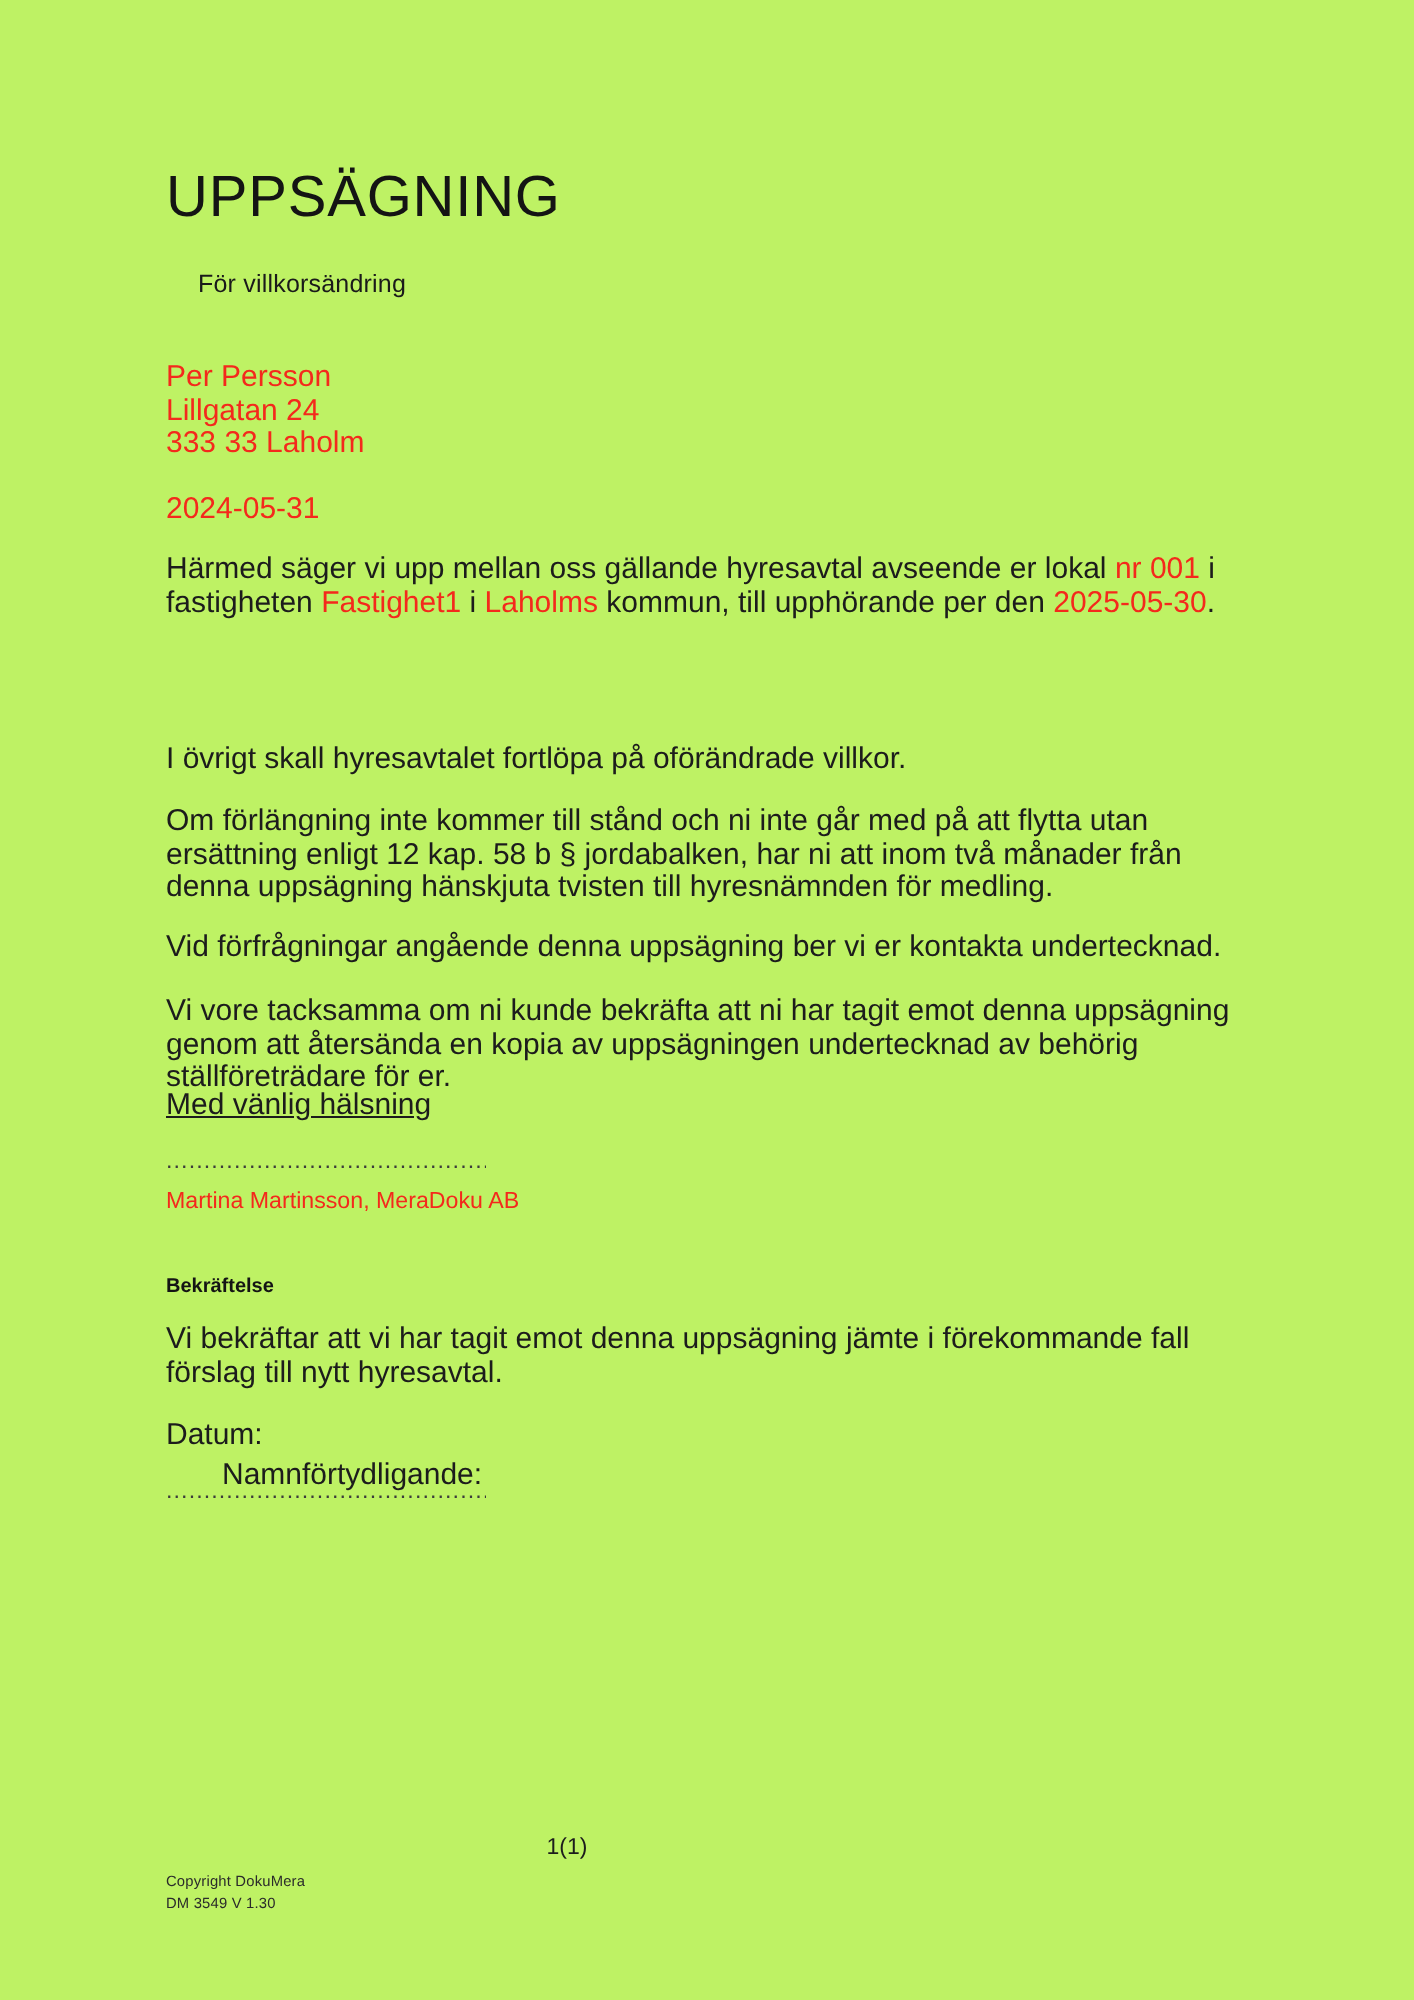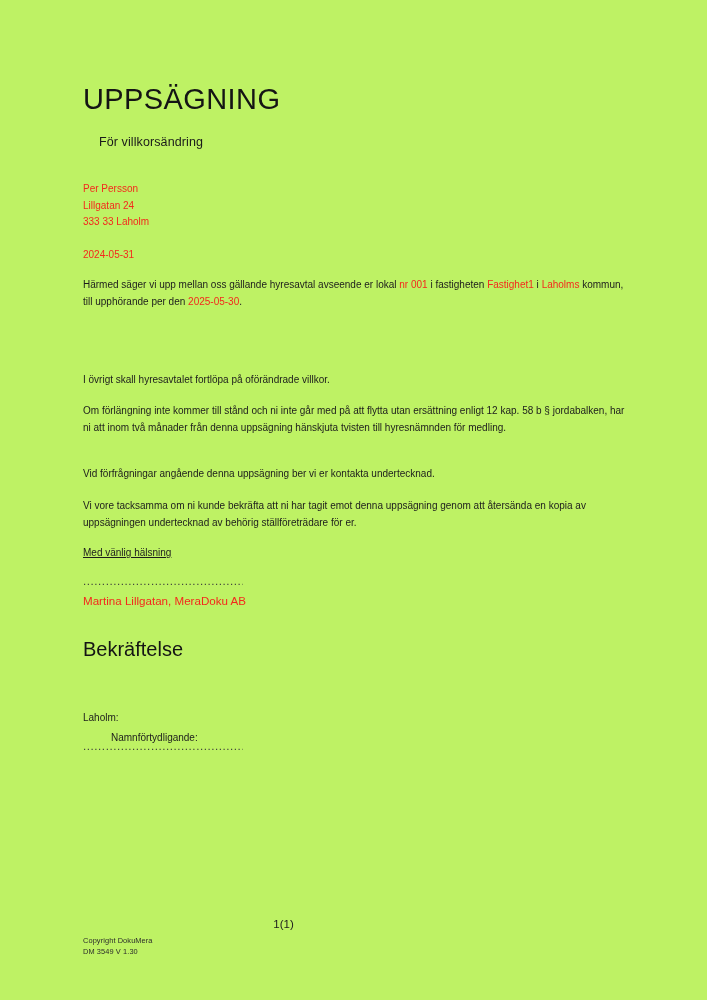--- a/index.html
+++ b/index.html
@@ -45,21 +45,21 @@
     letter-spacing: 0.1px;
     margin: 16px;
     white-space: nowrap;
   }
 
   
   .block {
     position: absolute;
     left: 83px;
     width: 545px;
-    font-size: 10px;
+    font-size: 15px;
     line-height: 16.6px;
     color: #1c1c1c;
   }
   .addr { top: 181px; }
   .addr div { white-space: nowrap; }
   .date-line { top: 247px; }
 
   .para { text-align: left; }
   .p1 { top: 277px; }
   .p2 { top: 325px; }
@@ -92,22 +92,22 @@
     width: 160px;
   }
   .dot1 { top: 576px; }
   .dot2 { top: 741px; }
 
   
   .sec-title {
     position: absolute;
     left: 83px;
     top: 638px;
-    font-size: 20px;
-    font-weight: 400;
+    font-size: 10px;
+    font-weight: 700;
     color: #141414;
     margin: 0;
     white-space: nowrap;
   }
   .c1 { top: 662px; }
   .c-datum { top: 710px; }
   .c-namn { top: 730px; margin-left: 28px; }
 
   
   .pagenum {
@@ -155,24 +155,25 @@
 
   <div class="block para p4">Om förlängning inte kommer till stånd och ni inte går med på att flytta utan ersättning enligt 12 kap. 58 b § jordabalken, har ni att inom två månader från denna uppsägning hänskjuta tvisten till hyresnämnden för medling.</div>
 
   <div class="block para p5">Vid förfrågningar angående denna uppsägning ber vi er kontakta undertecknad.</div>
 
   <div class="block para p6">Vi vore tacksamma om ni kunde bekräfta att ni har tagit emot denna uppsägning genom att återsända en kopia av uppsägningen undertecknad av behörig ställföreträdare för er.</div>
 
   <div class="block para p7">Med vänlig hälsning</div>
 
   <div class="dotline dot1">...................................................</div>
-  <div class="sig-name">Martina Lillgatan, MeraDoku AB</div>
+  <div class="sig-name">Martina Martinsson, MeraDoku AB</div>
 
   <h2 class="sec-title">Bekräftelse</h2>
-  <div class="block para c-datum">Laholm:</div>
+  <div class="block para c1">Vi bekräftar att vi har tagit emot denna uppsägning jämte i förekommande fall förslag till nytt hyresavtal.</div>
+  <div class="block para c-datum">Datum:</div>
   <div class="dotline dot2">...................................................</div>
   <div class="block para c-namn">Namnförtydligande:</div>
 
   <div class="pagenum">1(1)</div>
   <div class="footer-left">
     <div>Copyright DokuMera</div>
     <div>DM 3549 V 1.30</div>
   </div>
 
 </div>

